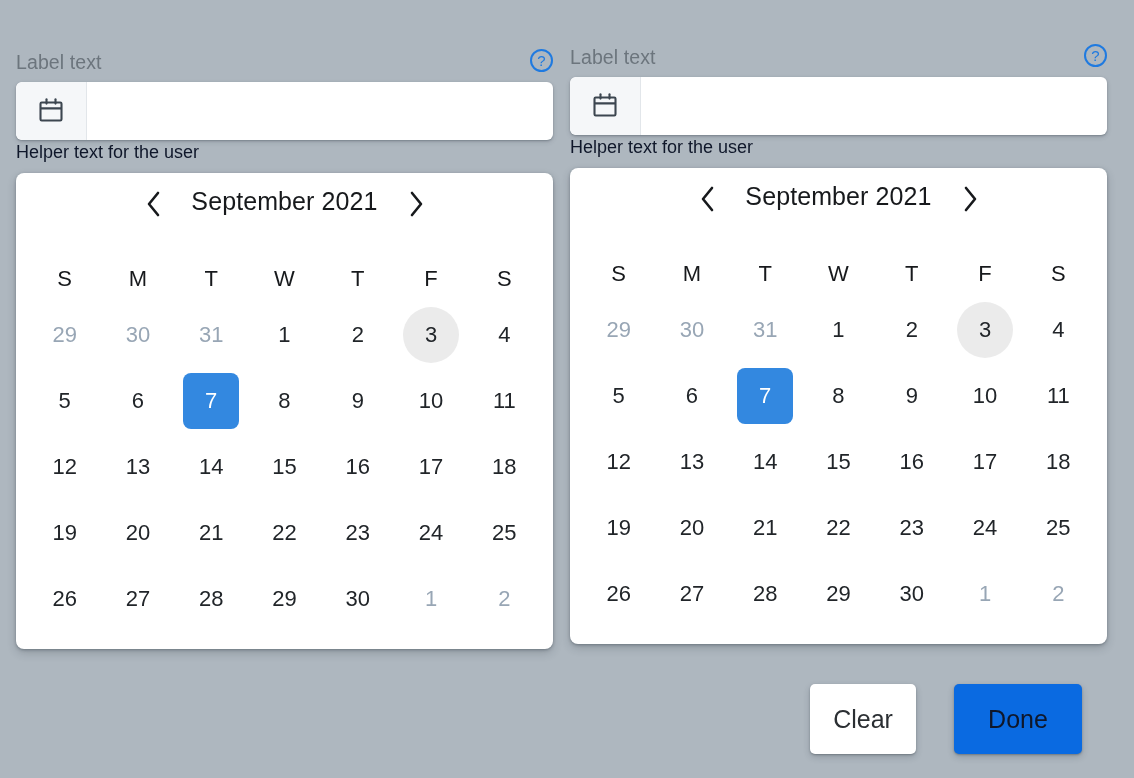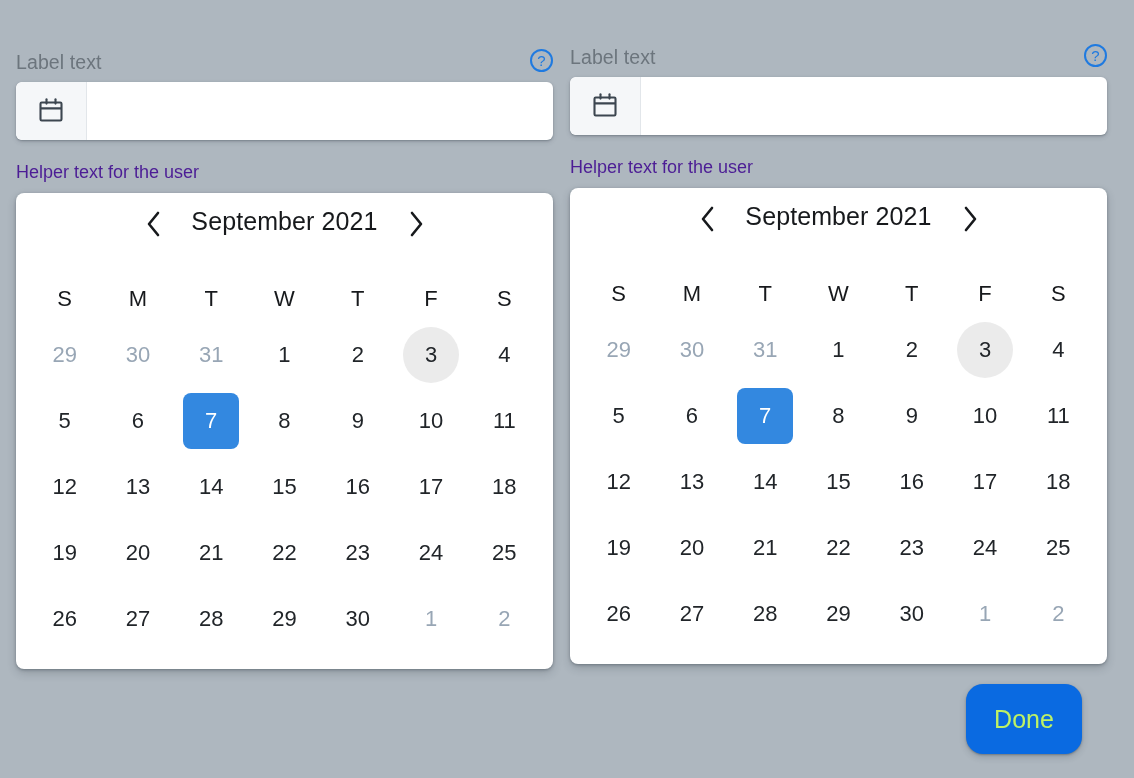--- a/index.html
+++ b/index.html
@@ -80,23 +80,23 @@
     border: 0;
     outline: 0;
     background: transparent;
     font-family: "Liberation Sans", sans-serif;
     font-size: 19px;
     color: #212529;
     padding: 0 14px;
   }
 
   .helper-text {
-    margin-top: 21px;
+    margin-top: 1px;
     font-size: 18px;
-    color: #4c1d95;
+    color: #0f172a;
     line-height: 22px;
   }
 
   
   .calendar-card {
     margin-top: 10px;
     background: #ffffff;
     border-radius: 8px;
     box-shadow: 0 1px 3px rgba(30,40,50,0.34), 0 4px 10px rgba(30,40,50,0.20);
     padding: 14px 12px 18px 12px;
@@ -189,26 +189,25 @@
     padding: 0;
   }
   .btn-clear {
     width: 106px;
     height: 70px;
     background: #ffffff;
     color: #2b2f33;
     box-shadow: 0 1px 2px rgba(30,40,50,0.32), 0 3px 7px rgba(30,40,50,0.20);
   }
   .btn-done {
-    width: 116px;
+    width: 128px;
     height: 70px;
     background: #0a6ae1;
-    color: #bef264;
+    color: #0f172a;
     box-shadow: 0 1px 2px rgba(30,40,50,0.32), 0 3px 7px rgba(30,40,50,0.20);
-    border-radius: 17px;
   }
 </style>
 </head>
 <body>
 
 <div class="panel panel-left">
   <div class="field-head">
     <span class="label-text">Label text</span>
     <span class="help-icon">?</span>
   </div>
@@ -527,14 +526,15 @@
           </div>
           <div class="day-cell">
             <div class="day-pill muted">2</div>
           </div>
         </div>
       </div>
   </div>
 </div>
 
 <div class="actions">
+  <button class="btn btn-clear">Clear</button>
   <button class="btn btn-done">Done</button>
 </div>
 
 </body></html>

